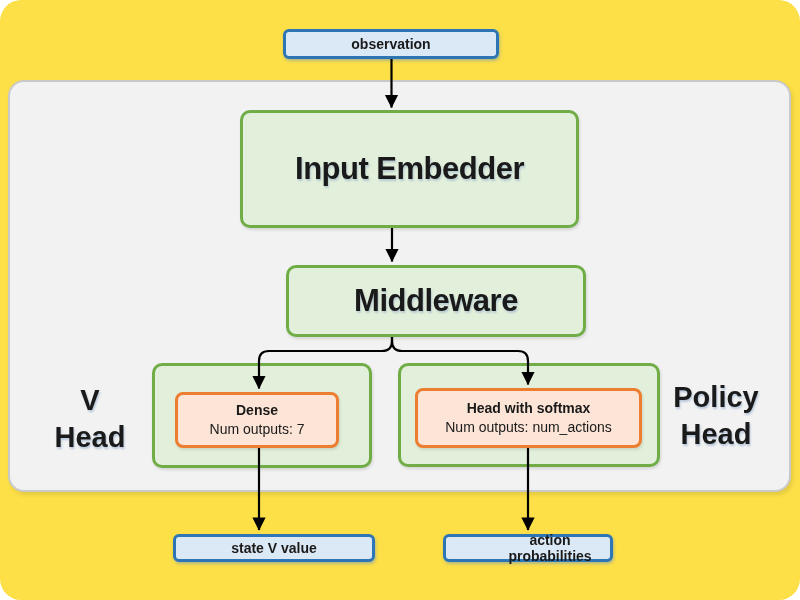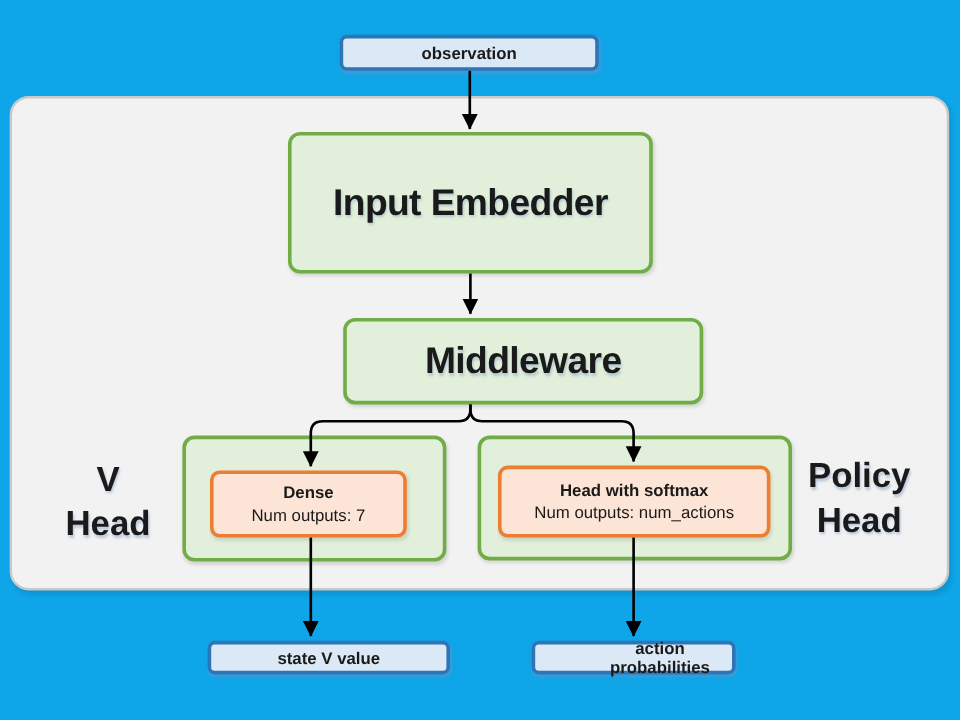--- a/index.html
+++ b/index.html
@@ -4,22 +4,23 @@
 <style>
   html, body { margin: 0; padding: 0; }
   body {
     width: 800px; height: 600px;
     background: #ffffff;
     font-family: "Liberation Sans", sans-serif;
   }
   .canvas {
     position: relative;
     width: 800px; height: 600px;
-    background: #0ea5e9;
+    background: #fde047;
     overflow: hidden;
+    border-radius: 21px;
   }
   .container-bg {
     position: absolute;
     left: 8px; top: 80px;
     width: 783px; height: 412px;
     box-sizing: border-box;
     background: #f2f2f2;
     border: 2px solid #c9c9c9;
     border-radius: 16px;
     box-shadow: 2px 3px 4px rgba(0,0,0,0.10);
@@ -82,21 +83,21 @@
 <body>
 
 <div class="canvas">
 
   <div class="container-bg"></div>
 
   <div class="box blue" style="left:283px; top:29px; width:216px; height:30px;">
     <span>observation</span>
   </div>
 
-  <div class="box green big" style="left:240px; top:110px; width:304px; height:118px;">
+  <div class="box green big" style="left:240px; top:110px; width:339px; height:118px;">
     <span>Input Embedder</span>
   </div>
 
   <div class="box green big" style="left:242px; top:265px; width:300px; height:72px;margin-left:44px;">
     <span>Middleware</span>
   </div>
 
   <div class="box green" style="left:152px; top:363px; width:220px; height:105px;"></div>
   <div class="box orange" style="left:175px; top:392px; width:164px; height:56px;">
     <div class="t">Dense</div>

